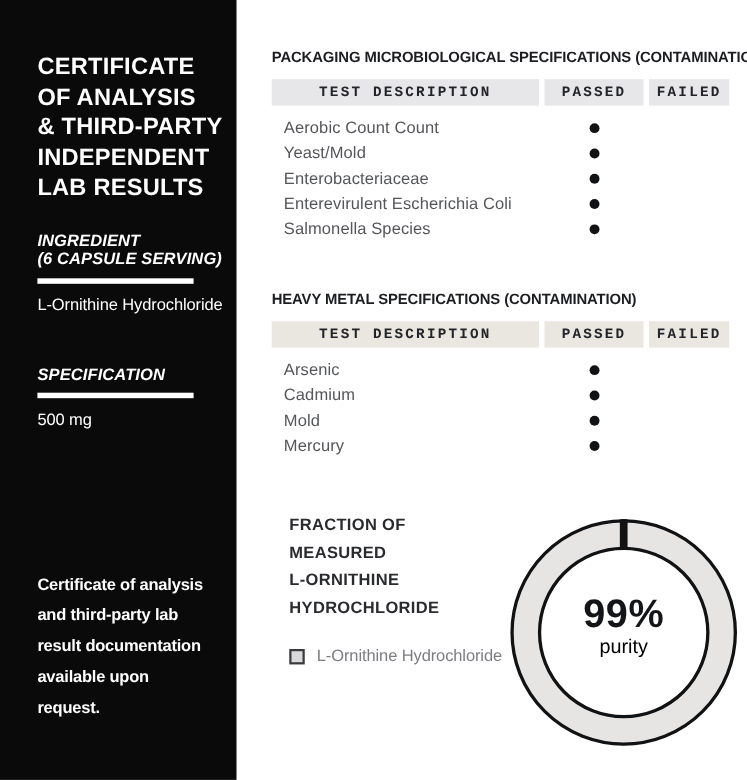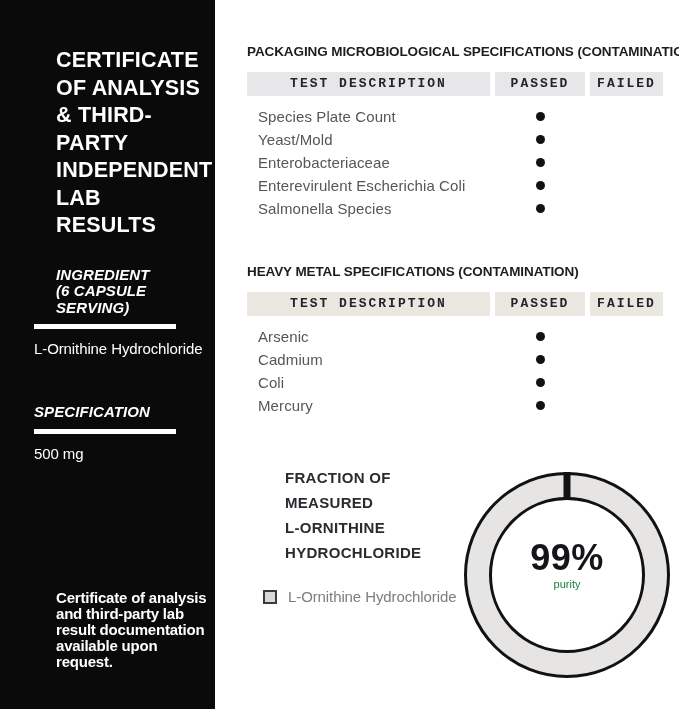--- a/index.html
+++ b/index.html
@@ -1,34 +1,34 @@
 <!DOCTYPE html>
 <html><head>
 <meta charset="utf-8">
 <style>
   * { margin:0; padding:0; box-sizing:border-box; }
   html,body { width:679px; height:709px; }
   body {
     position:relative; overflow:hidden; background:#ffffff;
     font-family:"Liberation Sans","DejaVu Sans",sans-serif;
   }
-  .preline { white-space:pre-line;margin-left:22px; }
+  .preline { white-space:pre-line; }
 
   
   .sidebar {
     position:absolute; left:0; top:0; width:215px; height:709px;
     background:#0a0a0b; color:#ffffff; padding:47px 10px 0 34px;
   }
   .sb-title { font-size:21.5px; font-weight:bold; line-height:27.5px; letter-spacing:0.2px; }
   .sb-section-ingredient { margin-top:27px; }
   .sb-section-spec { margin-top:47px; }
   .sb-label { font-size:15px; font-weight:bold; line-height:16.5px; letter-spacing:0.1px;font-style:italic; }
   .sb-rule { width:142px; height:5px; background:#ffffff; margin-top:8px; }
   .sb-value { font-size:15px; margin-top:11px; letter-spacing:-0.1px; white-space:nowrap; }
-  .sb-note { margin-top:128px; width:160px; font-size:15px; font-weight:bold; line-height:16px; letter-spacing:-0.2px; }
+  .sb-note { margin-top:128px; width:160px; font-size:15px; font-weight:bold; line-height:28px; letter-spacing:-0.2px; }
 
   
   .content {
     position:absolute; left:215px; top:0; width:464px; height:709px;
     padding:44px 0 0 32px;
   }
   .section-title {
     font-size:13.5px; font-weight:bold; color:#1c1d21;
     letter-spacing:-0.1px; white-space:nowrap; margin-bottom:13px;
   }
@@ -65,21 +65,21 @@
     border:2.5px solid #3a3b3f; margin-right:11px; flex:none;
   }
   .legend-label { font-size:15px; color:#7c7d81; white-space:nowrap; letter-spacing:-0.1px; }
 
   .donut { position:absolute; left:214px; top:12px; width:212px; height:212px; }
   .donut svg { display:block; }
   .donut-center {
     position:absolute; left:0; top:70px; width:212px; text-align:center;
   }
   .donut-pct { font-size:36px; font-weight:bold; color:#141518; letter-spacing:0.5px; line-height:38px; }
-  .donut-sub { font-size:11px; color:#15803d; margin-top:1px; }
+  .donut-sub { font-size:18px; color:#000000; margin-top:1px; }
 </style>
 </head>
 <body>
 
 <aside class="sidebar">
   <h1 class="sb-title preline">CERTIFICATE
 OF ANALYSIS
 &amp; THIRD-PARTY
 INDEPENDENT
 LAB RESULTS</h1>
@@ -108,21 +108,21 @@
 
   <section class="t1">
     <h2 class="section-title">PACKAGING MICROBIOLOGICAL SPECIFICATIONS (CONTAMINATION)</h2>
     <div class="thead">
       <div class="th col-desc">TEST DESCRIPTION</div>
       <div class="th col-passed">PASSED</div>
       <div class="th col-failed">FAILED</div>
     </div>
     <div class="tbody">
       <div class="trow">
-        <div class="td-label">Species Plate Count</div>
+        <div class="td-label">Aerobic Count Count</div>
         <div class="td-cell">
             <span class="dot"></span>
           </div>
         <div class="td-cell failed">
             <span class="dot" style="visibility: hidden;"></span>
           </div>
       </div>
       <div class="trow">
         <div class="td-label">Yeast/Mold</div>
         <div class="td-cell">
@@ -182,21 +182,21 @@
       <div class="trow">
         <div class="td-label">Cadmium</div>
         <div class="td-cell">
             <span class="dot"></span>
           </div>
         <div class="td-cell failed">
             <span class="dot" style="visibility: hidden;"></span>
           </div>
       </div>
       <div class="trow">
-        <div class="td-label">Coli</div>
+        <div class="td-label">Mold</div>
         <div class="td-cell">
             <span class="dot"></span>
           </div>
         <div class="td-cell failed">
             <span class="dot" style="visibility: hidden;"></span>
           </div>
       </div>
       <div class="trow">
         <div class="td-label">Mercury</div>
         <div class="td-cell">

